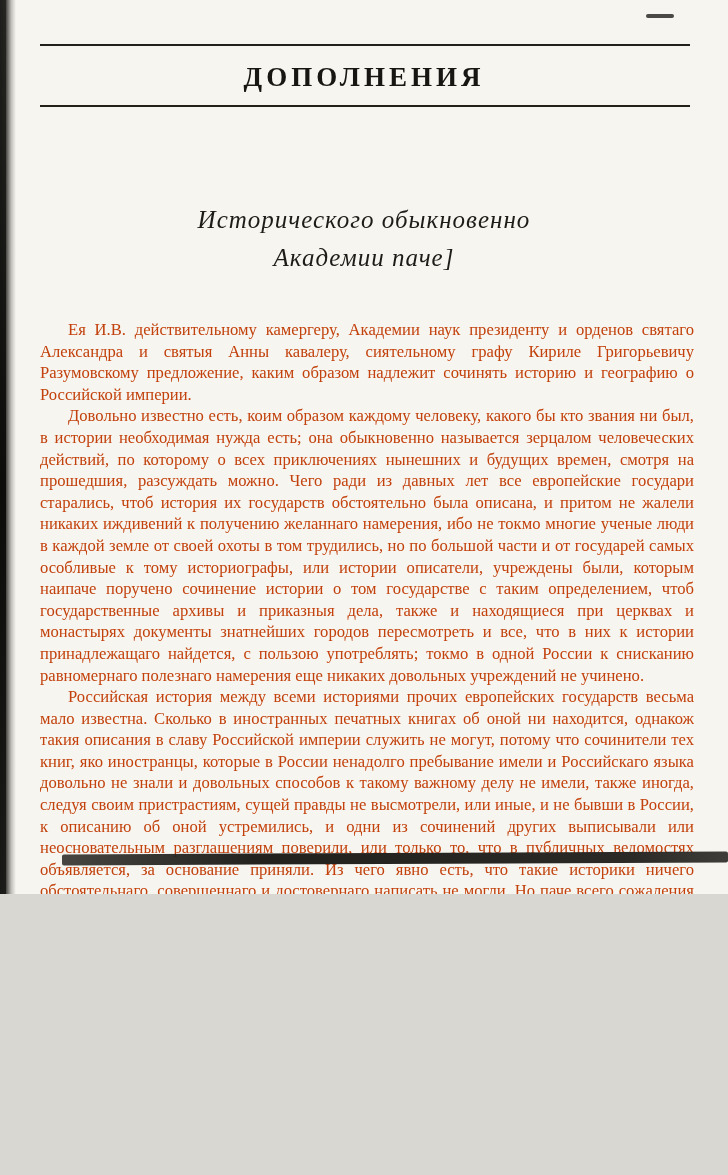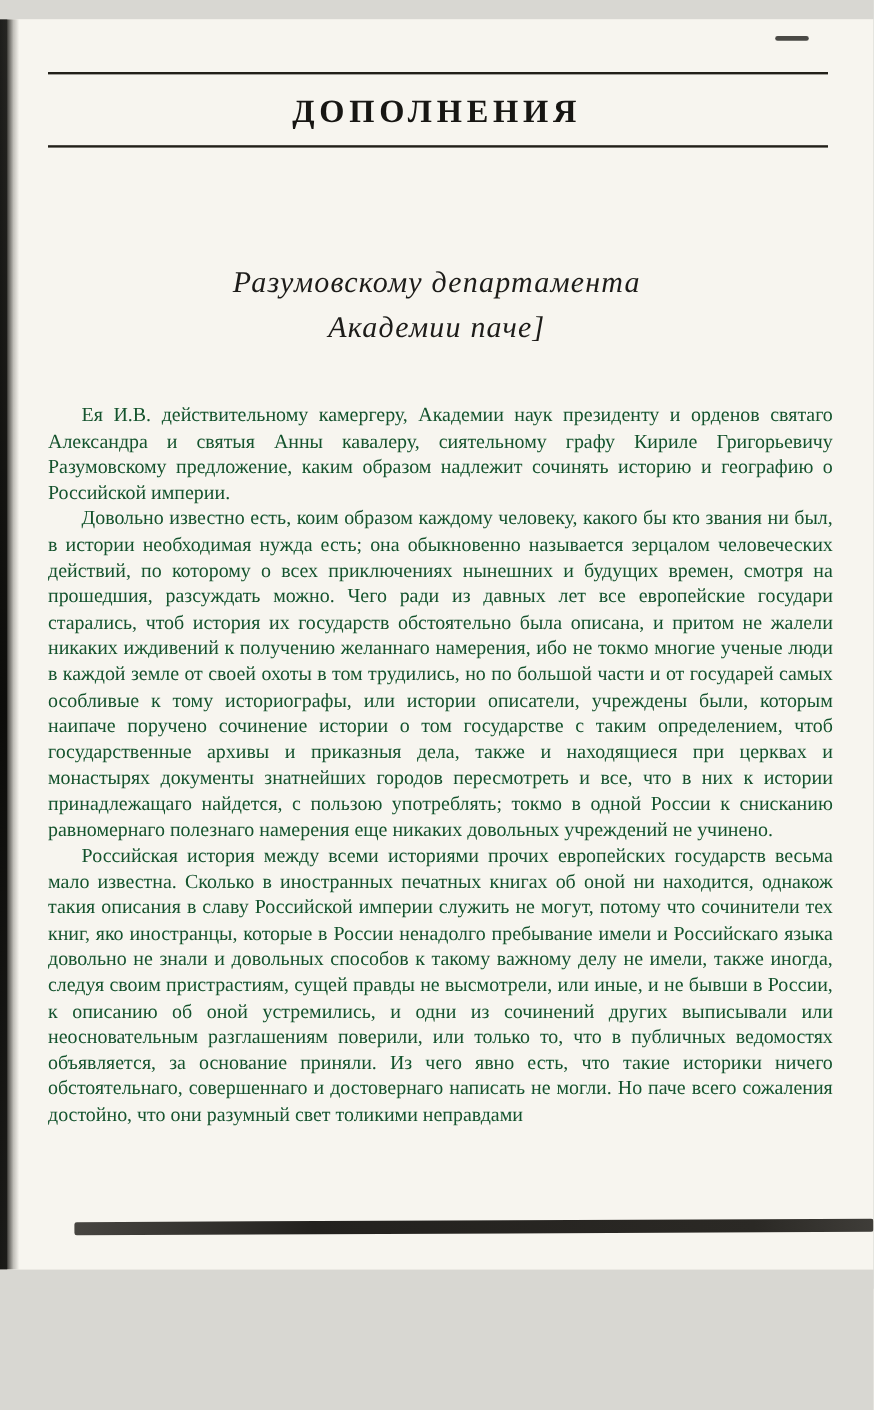--- a/index.html
+++ b/index.html
@@ -1,20 +1,20 @@
 <!DOCTYPE html>
 <html><head>
 <meta charset="utf-8">
 <style>
   html, body { margin: 0; padding: 0; background: #d8d7d2; }
   .page {
     position: relative;
     width: 728px;
-    height: 1042px;
-    margin: 16px auto;
+    height: 894px;
+    margin: 0 auto;
     background: #f7f5ef;
     overflow: hidden;
     font-family: "Liberation Serif", "DejaVu Serif", serif;
     color: #1b1a18;
     box-sizing: border-box;
   }
   
   .binding-shadow {
     position: absolute; left: 0; top: 0; width: 16px; height: 100%;
     background: linear-gradient(to right, #2a2a27 0%, #3c3b37 35%, rgba(90,88,82,0.35) 70%, rgba(120,118,110,0) 100%);
@@ -62,21 +62,21 @@
     line-height: 38px;
     letter-spacing: 1px;
     color: #1d1c19;
   }
   
   .body-text {
     margin: 42px 34px 0 40px;
     font-size: 16.6px;
     line-height: 21.6px;
     text-align: justify;
-    color: #14532d;
+    color: #c2410c;
   }
   .body-text p {
     margin: 0;
     text-indent: 28px;
   }
   .footer-sig {
     position: absolute;
     left: 40px;
     top: 1072px;
     font-size: 13px;
@@ -88,21 +88,21 @@
 
 <div class="page">
 
   <div class="rule rule-top"></div>
 
   <h1 class="section-title">ДОПОЛНЕНИЯ</h1>
 
   <div class="rule rule-under-title"></div>
 
   <div class="editorial-heading">
-    <div>Разумовскому департамента</div>
+    <div>Исторического обыкновенно</div>
     <div>Академии паче]</div>
   </div>
 
   <div class="body-text">
     <p>Ея И.В. действительному камергеру, Академии наук президенту и орденов святаго Александра и святыя Анны кавалеру, сиятельному графу Кириле Григорьевичу Разумовскому предложение, каким образом надлежит сочинять историю и географию о Российской империи.</p>
     <p>Довольно известно есть, коим образом каждому человеку, какого бы кто звания ни был, в истории необходимая нужда есть; она обыкновенно называется зерцалом человеческих действий, по которому о всех приключениях нынешних и будущих времен, смотря на прошедшия, разсуждать можно. Чего ради из давных лет все европейские государи старались, чтоб история их государств обстоятельно была описана, и притом не жалели никаких иждивений к получению желаннаго намерения, ибо не токмо многие ученые люди в каждой земле от своей охоты в том трудились, но по большой части и от государей самых особливые к тому историографы, или истории описатели, учреждены были, которым наипаче поручено сочинение истории о том государстве с таким определением, чтоб государственные архивы и приказныя дела, также и находящиеся при церквах и монастырях документы знатнейших городов пересмотреть и все, что в них к истории принадлежащаго найдется, с пользою употреблять; токмо в одной России к снисканию равномернаго полезнаго намерения еще никаких довольных учреждений не учинено.</p>
     <p>Российская история между всеми историями прочих европейских государств весьма мало известна. Сколько в иностранных печатных книгах об оной ни находится, однакож такия описания в славу Российской империи служить не могут, потому что сочинители тех книг, яко иностранцы, которые в России ненадолго пребывание имели и Российскаго языка довольно не знали и довольных способов к такому важному делу не имели, также иногда, следуя своим пристрастиям, сущей правды не высмотрели, или иные, и не бывши в России, к описанию об оной устремились, и одни из сочинений других выписывали или неосновательным разглашениям поверили, или только то, что в публичных ведомостях объявляется, за основание приняли. Из чего явно есть, что такие историки ничего обстоятельнаго, совершеннаго и достовернаго написать не могли. Но паче всего сожаления достойно, что они разумный свет толикими неправдами</p>
   </div>
 
   <div class="footer-sig">12*</div>

